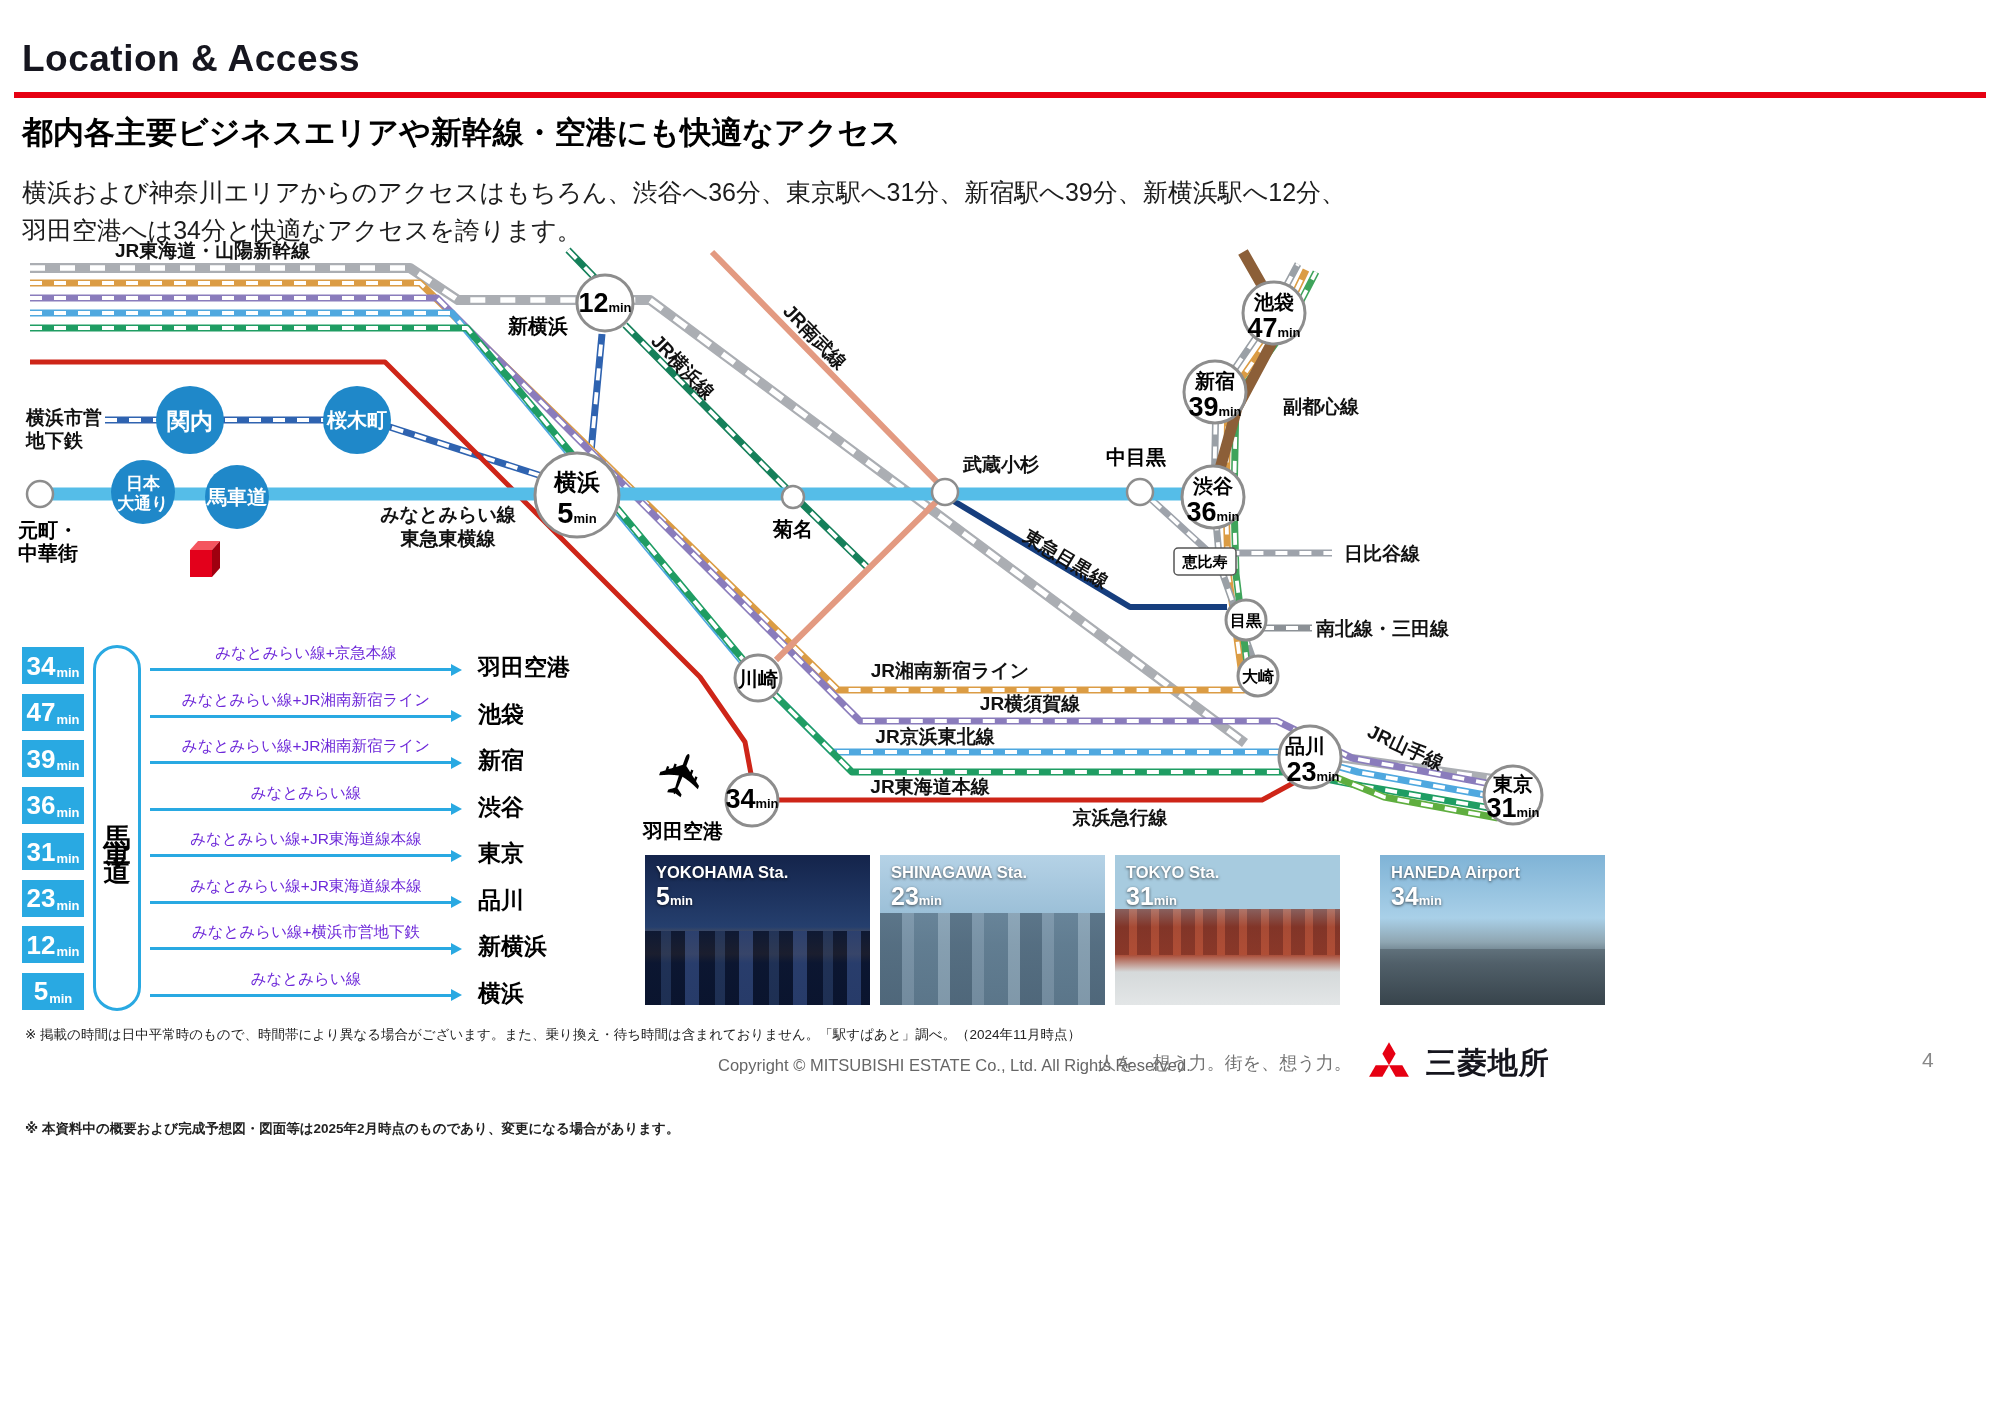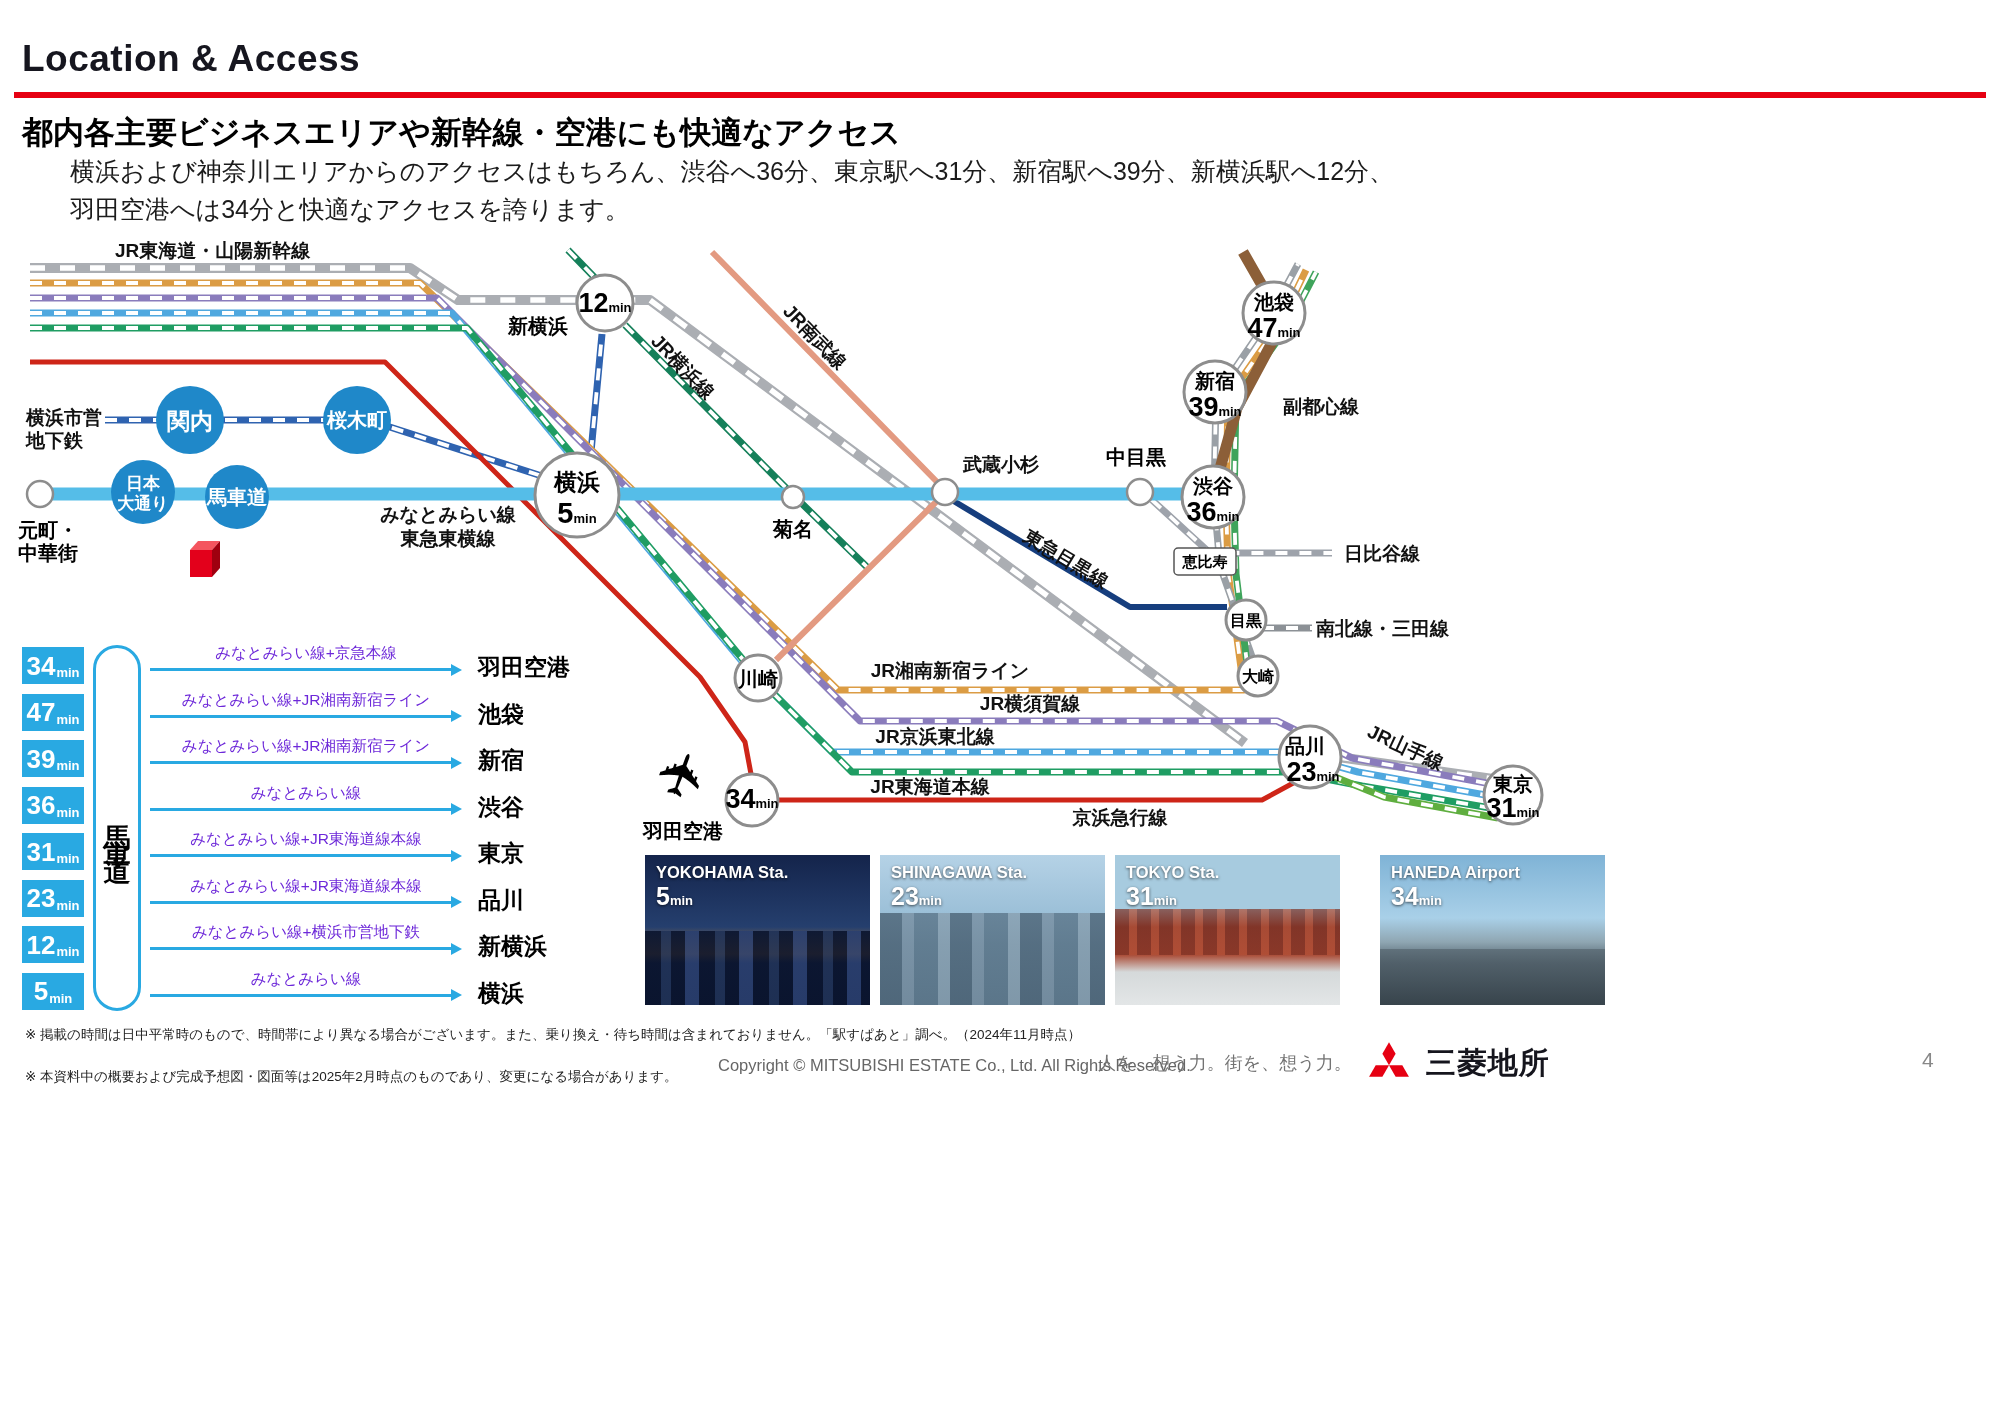--- a/index.html
+++ b/index.html
@@ -7,21 +7,21 @@
   body {
     position:relative; background:#ffffff; overflow:hidden;
     font-family:"Liberation Sans","DejaVu Sans",sans-serif; color:#111;
   }
   .abs { position:absolute; }
 
   
   .slide-title { left:22px; top:38px; font-size:37px; font-weight:bold; color:#16161f; letter-spacing:.5px; }
   .title-rule { left:14px; top:92px; width:1972px; height:6px; background:#e60012; }
   .headline { left:22px; top:112px; font-size:31px; font-weight:bold; color:#000; }
-  .body-text { left:22px; top:152px; font-size:25px; line-height:38px; color:#1c1c1c;margin-left:48px; }
+  .body-text { left:22px; top:173px; font-size:25px; line-height:38px; color:#1c1c1c; }
 
   
   svg.map { position:absolute; left:0; top:0; width:2000px; height:1414px; }
   svg text { font-family:"Liberation Sans","DejaVu Sans",sans-serif; }
   .rail-base { fill:none; stroke-width:7; stroke-linejoin:round; }
   .rail-dash { fill:none; stroke:#fff; stroke-width:3.8; stroke-dasharray:12 12; stroke-linejoin:round; }
   .shink-base { fill:none; stroke-width:10; stroke:#abaeb3; stroke-linejoin:round; }
   .shink-dash { fill:none; stroke:#fff; stroke-width:5.5; stroke-dasharray:15 15; stroke-linejoin:round; }
   .solid { fill:none; stroke-linejoin:round; }
   .lbl { font-size:19px; font-weight:bold; fill:#111; }
@@ -79,21 +79,21 @@
   .ph-2 { background:linear-gradient(180deg,#a7cbdf 0%,#a7cbdf 36%,#8e3b2c 48%,#a8452f 66%,#d5d9da 78%,#e3e6e7 100%); }
   .ph-2::after { content:""; position:absolute; left:0; right:0; top:54px; height:46px; opacity:.7;
     background:repeating-linear-gradient(90deg,#7c3226 0 14px,#b25138 14px 22px); }
   .ph-3 { background:linear-gradient(180deg,#7fb3d6 0%,#a9d0e8 42%,#8fa6b2 58%,#4d5d68 72%,#333f47 100%);margin-left:30px; }
   .ph-3::after { content:""; position:absolute; left:0; right:0; bottom:0; height:56px; opacity:.8;
     background:linear-gradient(180deg,#5a6a74 0%,#39454d 100%); }
 
   
   .footnote { left:25px; font-size:13.5px; color:#222; }
   .fn-1 { top:1026px; }
-  .fn-2 { top:1068px; }
+  .fn-2 { top:1120px;font-weight:bold; }
   .copyright { left:718px; top:1056px; font-size:16.5px; color:#666; }
   .brand { left:1098px; top:1040px; display:flex; align-items:center; gap:14px; }
   .tagline { font-family:Liberation Sans, sans-serif; font-size:18px; color:#737373; }
   .brand-name { font-size:30px; font-weight:bold; color:#15151d; letter-spacing:1px; }
   .page-num { left:1922px; top:1048px; font-size:21px; color:#888; }
 </style>
 </head>
 <body>
 
 <svg class="map" viewBox="0 0 2000 1414">

